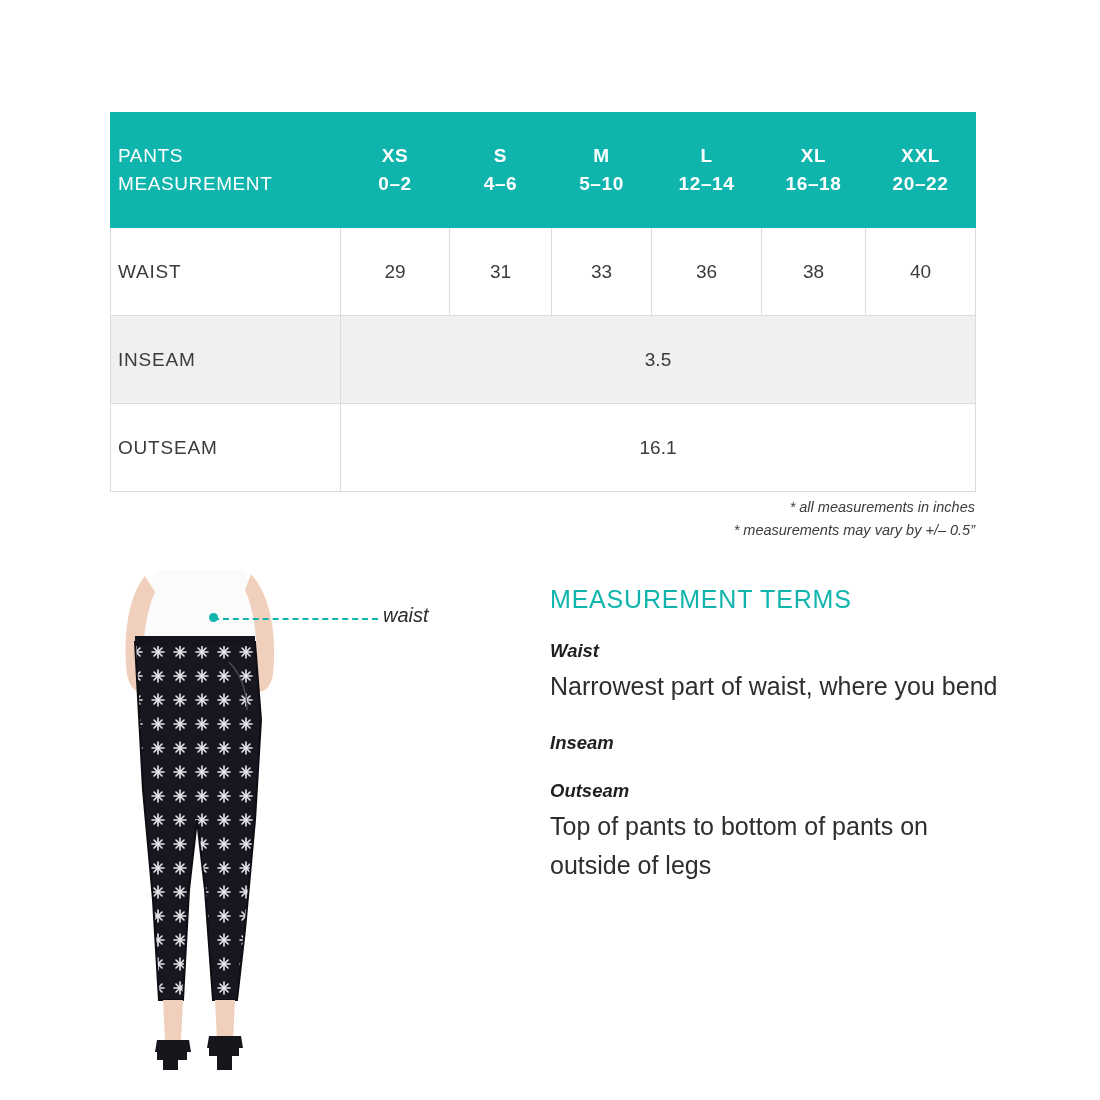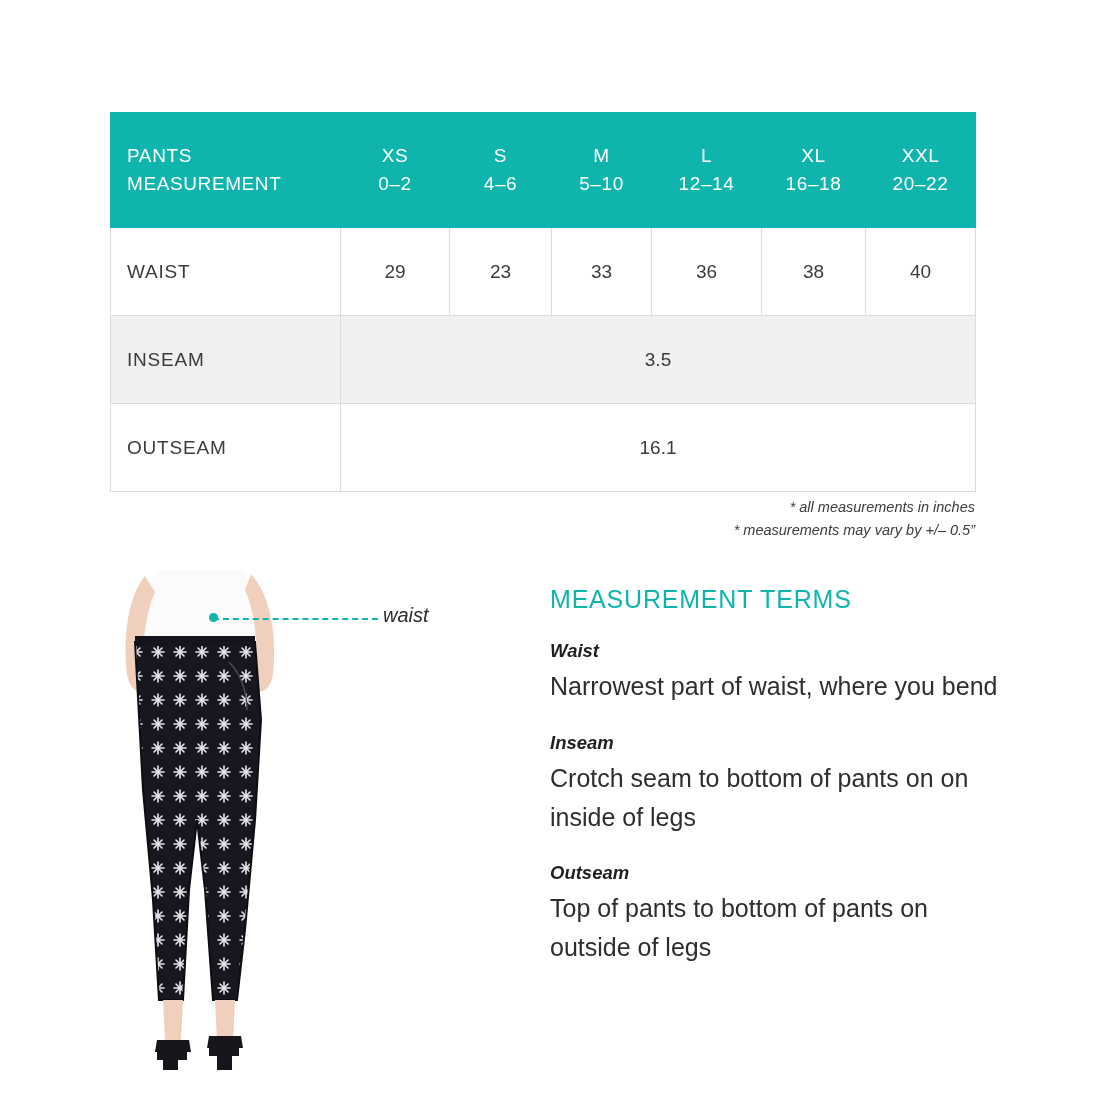--- a/index.html
+++ b/index.html
@@ -22,21 +22,21 @@
   .size-table {
     position: absolute;
     left: 110px;
     top: 112px;
     width: 865px;
     border-collapse: collapse;
     table-layout: fixed;
   }
   .size-table td, .size-table th {
     border: 1px solid #dcdcdc;
-    padding: 16px;
+    padding: 7px;
     vertical-align: middle;
   }
 
   .head-row td {
     background: #0fb5ad;
     color: #ffffff;
     border: 1px solid #0fb5ad;
     height: 115px;
   }
   .head-title {
@@ -45,21 +45,21 @@
     font-size: 19px;
     letter-spacing: 0.6px;
     line-height: 1.45;
     font-weight: 400;
   }
   .head-size {
     text-align: center;
     font-size: 19px;
     line-height: 1.45;
     letter-spacing: 0.6px;
-    font-weight: 400;
+    font-weight: 700;
   }
   .head-size .sz { display: block; }
   .head-size .rg { display: block; text-align: center; }
 
   .row-label {
     text-align: left;
     padding-left: 28px;
     font-size: 19px;
     letter-spacing: 0.8px;
     color: #3b3b3b;
@@ -195,21 +195,21 @@
         </td>
         <td class="head-size">
           <span class="sz">XXL</span>
           <span class="rg">20–22</span>
         </td>
       </tr>
 
       <tr class="r-waist">
         <td class="row-label">WAIST</td>
         <td class="cell-val">29</td>
-        <td class="cell-val">23</td>
+        <td class="cell-val">31</td>
         <td class="cell-val">33</td>
         <td class="cell-val">36</td>
         <td class="cell-val">38</td>
         <td class="cell-val">40</td>
       </tr>
 
       <tr class="r-inseam">
         <td class="row-label">INSEAM</td>
         <td class="cell-val" colspan="6">3.5</td>
       </tr>
@@ -282,21 +282,20 @@
   <div class="terms">
     <h2 class="terms-title">MEASUREMENT TERMS</h2>
 
     <div class="term">
       <div class="term-name">Waist</div>
       <div class="term-desc">Narrowest part of waist, where you bend</div>
     </div>
 
     <div class="term">
       <div class="term-name">Inseam</div>
-      <div class="term-desc">Crotch seam to bottom of pants on on inside of legs</div>
     </div>
 
     <div class="term">
       <div class="term-name">Outseam</div>
       <div class="term-desc">Top of pants to bottom of pants on outside of legs</div>
     </div>
   </div>
 
 </div>
 

